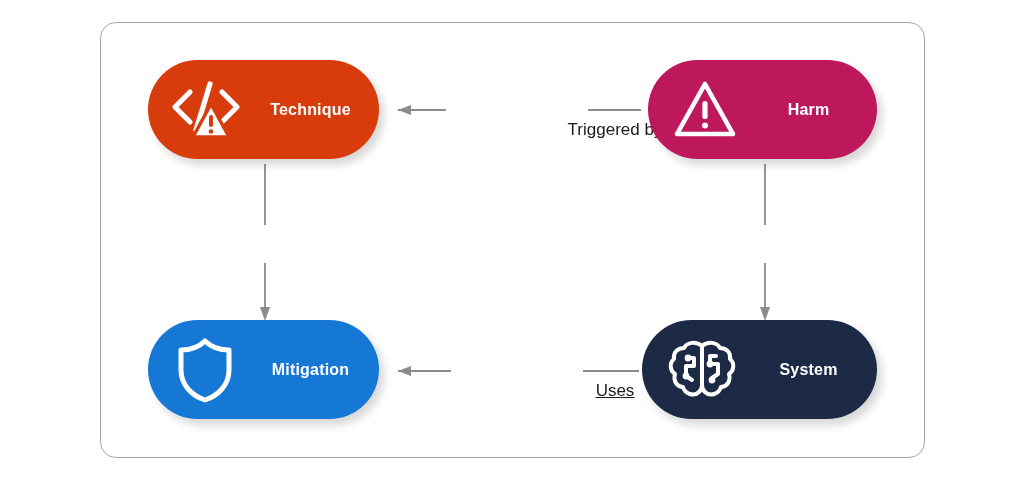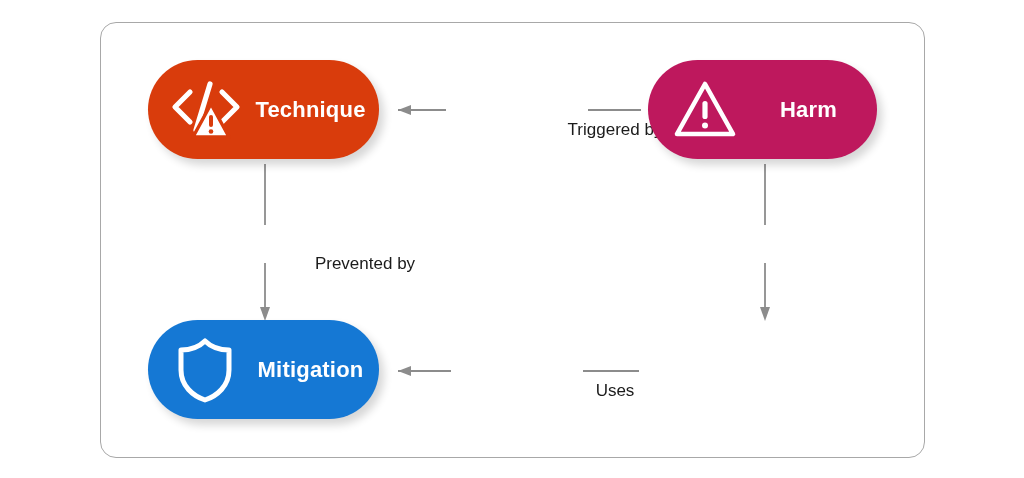--- a/index.html
+++ b/index.html
@@ -45,21 +45,21 @@
   }
   .node .node-icon {
     flex: 0 0 auto;
     display: flex;
     align-items: center;
     justify-content: center;
   }
   .node .node-label {
     flex: 1 1 auto;
     color: #ffffff;
-    font-size: 22px;
+    font-size: 16px;
     font-weight: 600;
     letter-spacing: .2px;
     text-align: center;
     padding-right: 8px;
     white-space: nowrap;
   }
 
   #node-technique {
     left: 148px; top: 60px; width: 231px; height: 99px;
     background: #d93c0c;
@@ -92,21 +92,21 @@
     white-space: nowrap;
     text-align: center;
   }
   .edge-svg {
     position: absolute;
     overflow: visible;
     pointer-events: none;
   }
 
   #edge-triggered-by-label { left: 452px; top: 97px; width: 124px; }
-  #edge-uses-label         { left: 461px; top: 358px; width: 106px; }
+  #edge-uses-label         { left: 461px; top: 358px; width: 106px; text-decoration: underline; }
   #edge-prevented-by-label { left: 196px; top: 231px; width: 136px; }
   #edge-is-in-label        { left: 716px; top: 231px; width: 100px; }
 </style>
 </head>
 <body>
 
 <div id="canvas">
 
   <div class="panel">
 
@@ -128,21 +128,20 @@
     </svg>
     <div class="edge-label" id="edge-uses-label">Uses</div>
 
     <svg class="edge-svg" style="left:0px; top:0px;" width="825" height="436" viewBox="0 0 825 436">
       <g stroke="#8c8c8c" stroke-width="1.8" fill="none">
         <line x1="164" y1="141" x2="164" y2="202"></line>
         <line x1="164" y1="240" x2="164" y2="288"></line>
       </g>
       <path d="M 164 298 L 159 284 L 169 284 Z" fill="#8c8c8c"></path>
     </svg>
-    <div class="edge-label" id="edge-prevented-by-label">Prevented by</div>
 
     <svg class="edge-svg" style="left:0px; top:0px;" width="825" height="436" viewBox="0 0 825 436">
       <g stroke="#8c8c8c" stroke-width="1.8" fill="none">
         <line x1="664" y1="141" x2="664" y2="202"></line>
         <line x1="664" y1="240" x2="664" y2="288"></line>
       </g>
       <path d="M 664 298 L 659 284 L 669 284 Z" fill="#8c8c8c"></path>
     </svg>
   </div>
 
@@ -178,14 +177,51 @@
   <div class="node" id="node-mitigation">
     <span class="node-icon">
       <svg width="62" height="68" viewBox="0 0 62 68">
         <path d="M 31 5 C 24 12 14 14 7 14 L 7 34 C 7 50 19 60 31 64
                  C 43 60 55 50 55 34 L 55 14 C 48 14 38 12 31 5 Z" fill="none" stroke="#ffffff" stroke-width="5" stroke-linejoin="round" stroke-linecap="round"></path>
       </svg>
     </span>
     <span class="node-label">Mitigation</span>
   </div>
 
+  <div class="node" id="node-system">
+    <span class="node-icon">
+      <svg width="72" height="68" viewBox="0 0 72 68">
+        <g fill="none" stroke="#ffffff" stroke-width="4" stroke-linejoin="round" stroke-linecap="round">
+
+          <path d="M 36 10
+                   C 30 5 21 6 18 12
+                   C 11 12 7 17 8 23
+                   C 3 27 4 35 9 38
+                   C 7 45 11 51 17 51
+                   C 19 58 28 61 33 56
+                   C 35 54 36 52 36 49 Z"></path>
+
+          <path d="M 36 10
+                   C 42 5 51 6 54 12
+                   C 61 12 65 17 64 23
+                   C 69 27 68 35 63 38
+                   C 65 45 61 51 55 51
+                   C 53 58 44 61 39 56
+                   C 37 54 36 52 36 49 Z"></path>
+
+          <line x1="36" y1="12" x2="36" y2="50"></line>
+
+          <path d="M 22 22 L 28 22 L 28 30 L 20 30 L 20 40 L 26 44"></path>
+
+          <path d="M 50 20 L 44 20 L 44 28 L 52 28 L 52 38 L 46 42"></path>
+        </g>
+        <g fill="#ffffff">
+          <circle cx="22" cy="22" r="3.4"></circle>
+          <circle cx="20" cy="40" r="3.4"></circle>
+          <circle cx="44" cy="28" r="3.4"></circle>
+          <circle cx="46" cy="44" r="3.4"></circle>
+        </g>
+      </svg>
+    </span>
+    <span class="node-label">System</span>
+  </div>
 
 </div>
 
 </body></html>

